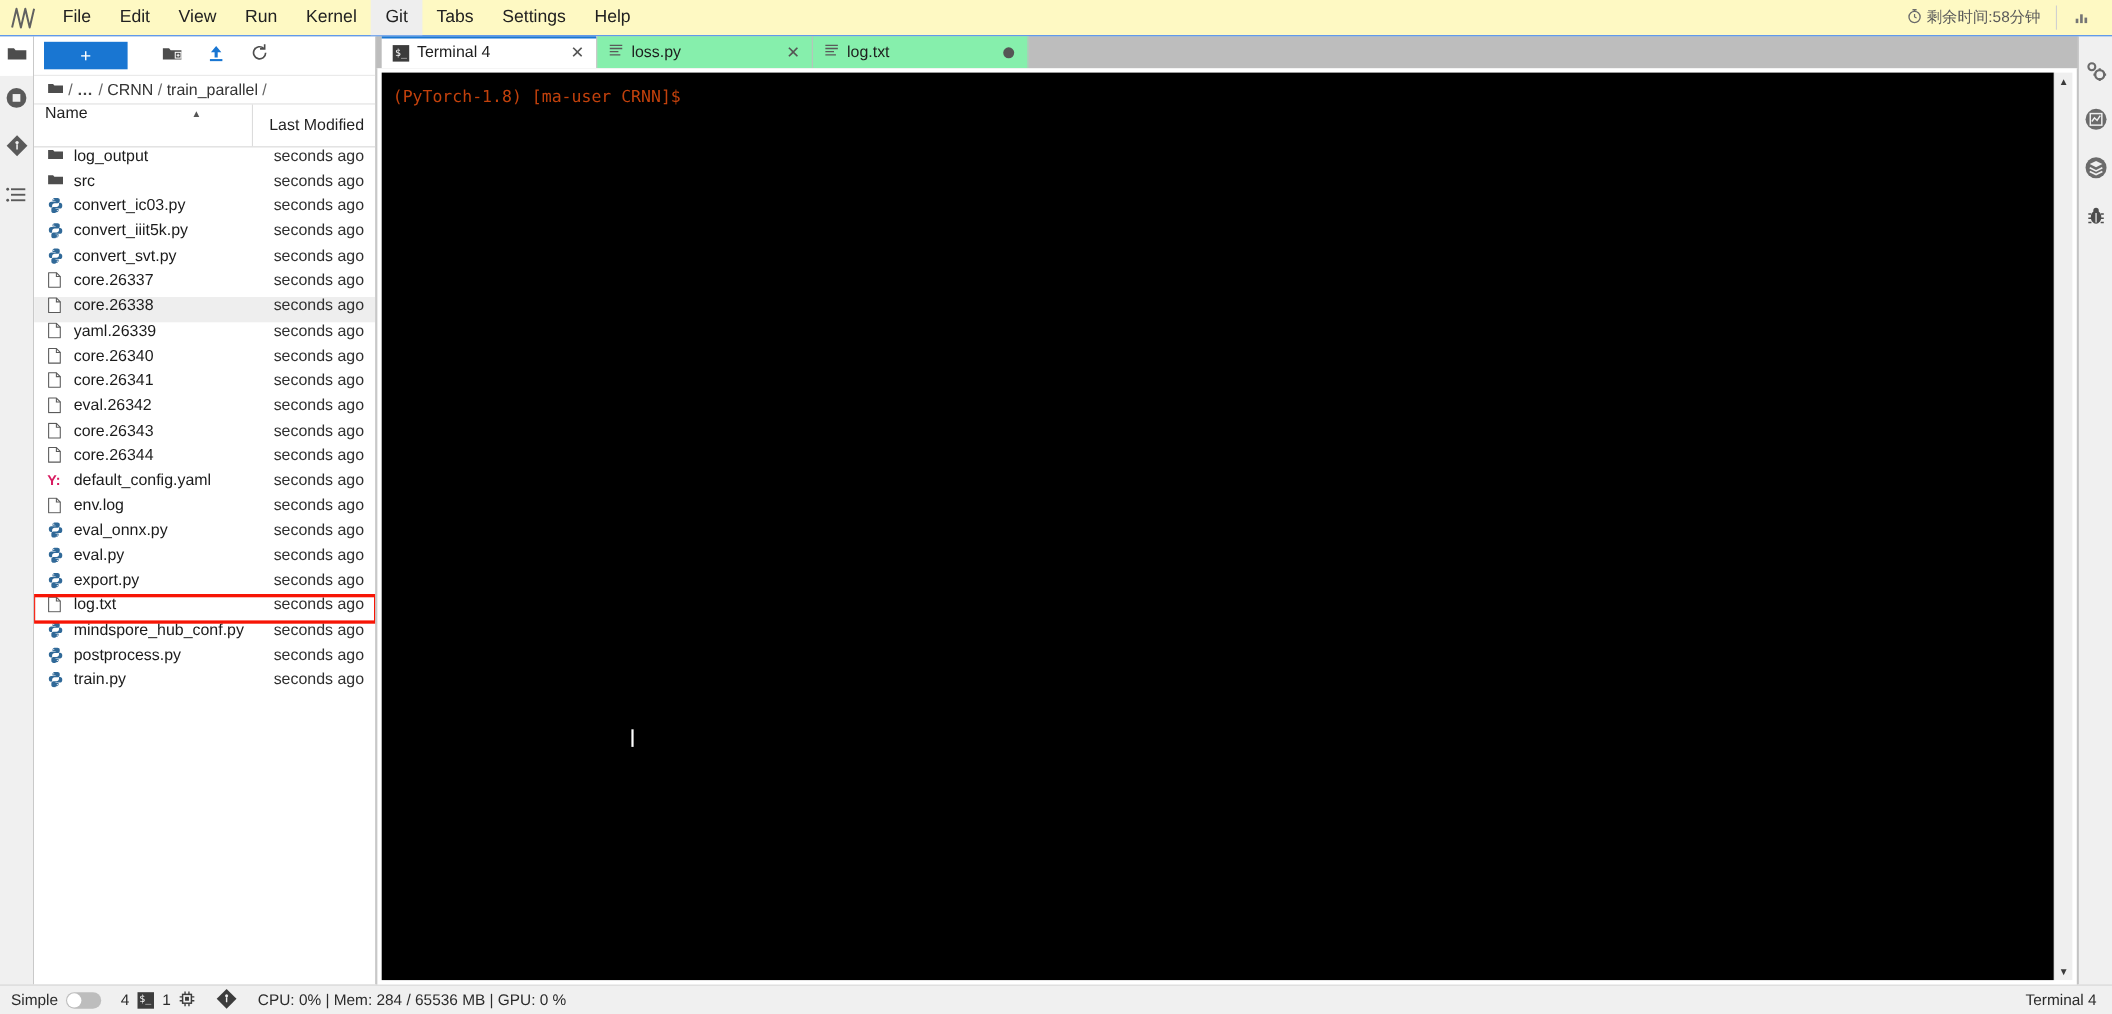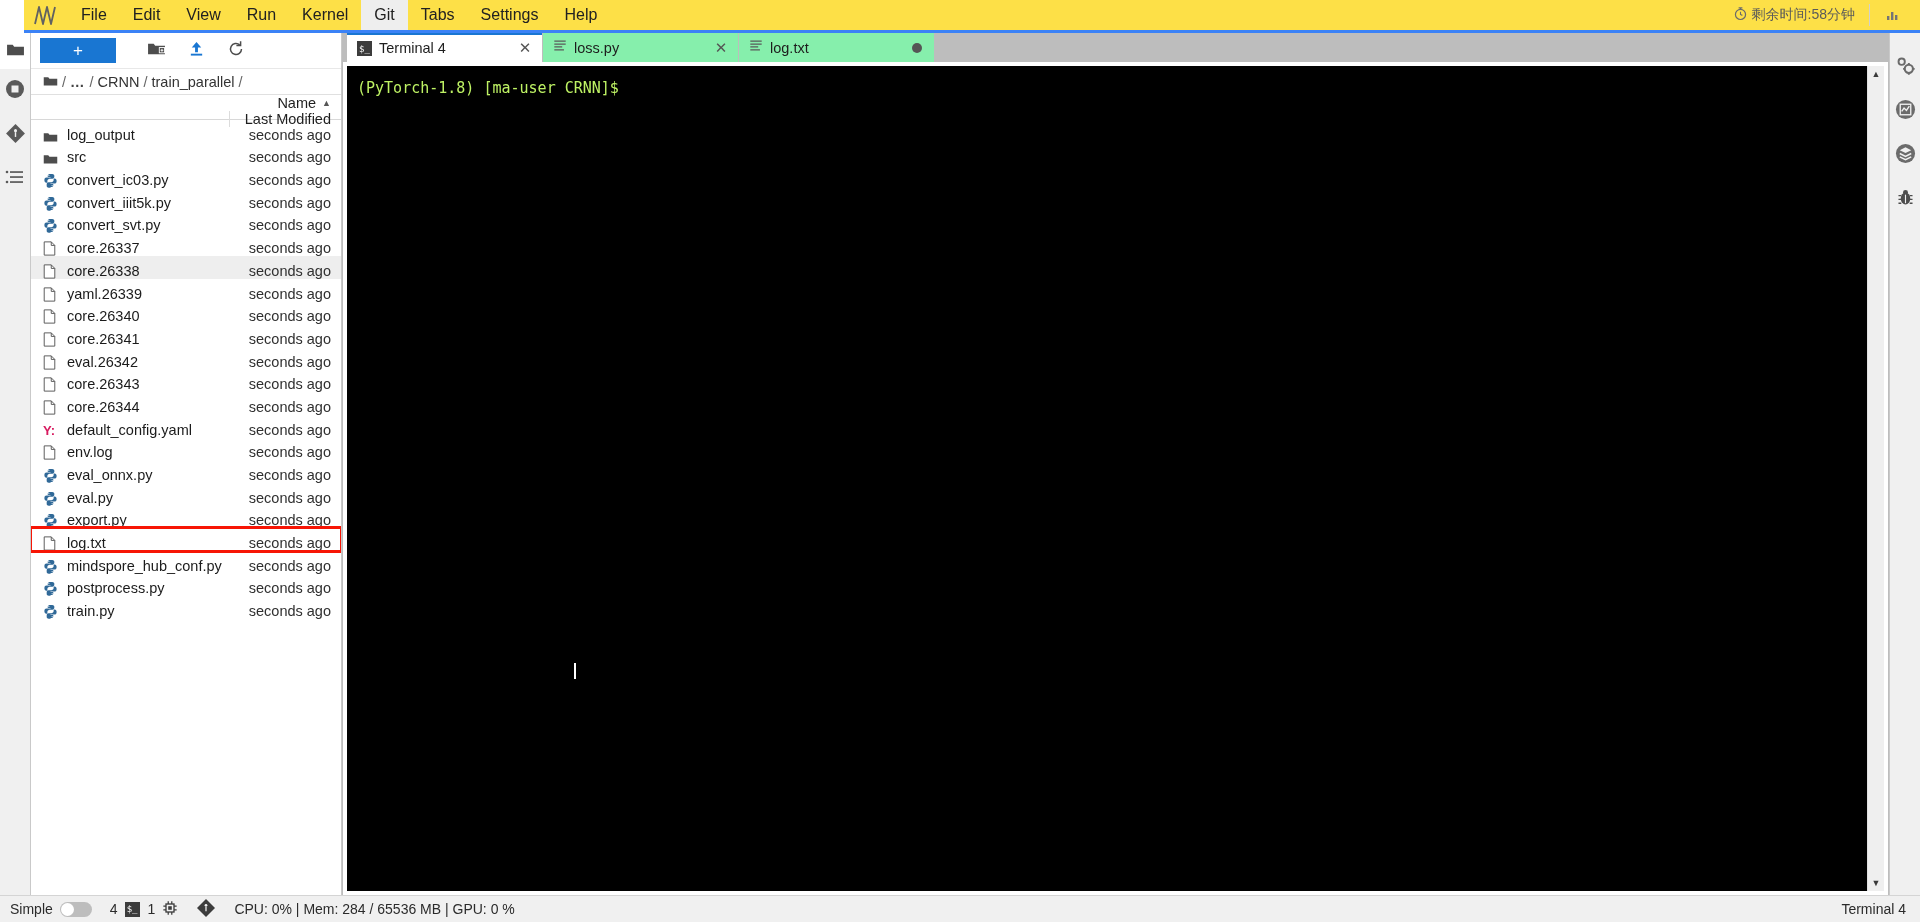--- a/index.html
+++ b/index.html
@@ -8,25 +8,24 @@
     overflow: hidden;
     font-family: "Liberation Sans", sans-serif;
     background: #fff;
     color: #1a1a1a;
   }
   #app { width: 1920px; height: 922px; display: flex; flex-direction: column; position: relative; }
 
   
   .menubar {
     height: 33px; flex: 0 0 33px;
-    background: #fde047;
+    background: #fef9c3;
     display: flex; align-items: center;
-    border-bottom: 3px solid #3b82f6;
+    border-bottom: 1px solid #3b82f6;
     position: relative;
-    margin-left: 24px;
   }
   .logo { width: 44px; display: flex; align-items: center; justify-content: center; }
   .menu-items { display: flex; align-items: center; height: 100%; }
   .menu-item {
     padding: 0 13px; height: 100%;
     display: flex; align-items: center;
     font-size: 16px; color: #212121; cursor: default;
     white-space: nowrap;
   }
   .menu-item.active { background: #eeeeee; }
@@ -101,36 +100,35 @@
     background: transparent;
   }
   .fb-filter input::placeholder { color: #9e9e9e; }
   .breadcrumb {
     height: 25px; display: flex; align-items: center; gap: 4px;
     padding: 0 10px 0 12px; font-size: 14.5px; color: #333;
   }
   .bc-sep { color: #666; }
   .bc-ellipsis { letter-spacing: 1px; color: #444; font-weight: bold; }
   .fb-header {
-    height: 26px; display: flex; align-items: flex-end;
+    height: 40px; display: flex; align-items: flex-start;
     border-top: 1px solid #e0e0e0; border-bottom: 1px solid #d8d8d8;
     font-size: 14.5px; color: #1f1f1f;
     padding-left: 10px;
-    flex-direction: column;
   }
   .fb-h-name { flex: 1; display: flex; align-items: center; gap: 6px; }
   .sort-caret { font-size: 9px; color: #555; margin-left: auto; margin-right: 10px; }
   .fb-h-mod {
     width: 112px; text-align: right; padding-right: 10px;
     border-left: 1px solid #dcdcdc; height: 100%;
     display: flex; align-items: center; justify-content: flex-end; margin-left: 36px;
   }
   .fb-list { flex: 1 1 auto; overflow: hidden; }
   .fb-row {
-    height: 22.7px; display: flex; align-items: flex-end;
+    height: 22.7px; display: flex; align-items: flex-start;
     font-size: 14.5px; color: #1b1b1b;
     padding-left: 12px; cursor: default; position: relative;
   }
   .fb-row.selected { background: #eeeeee; }
   .fb-row.marked { outline: 3px solid #f71505; outline-offset: -1px; z-index: 2; }
   .fb-icon { width: 24px; display: flex; align-items: center; flex: 0 0 24px; }
   .fb-name { flex: 1; overflow: hidden; white-space: nowrap; }
   .fb-mod { width: 112px; text-align: right; padding-right: 10px; color: #303030; }
 
   
@@ -161,21 +159,21 @@
   .tab-dirty { width: 10px; height: 10px; border-radius: 50%; background: #555; margin: 0 4px; }
 
   .termwrap {
     flex: 1 1 auto; display: flex; min-height: 0;
     background: #fff; padding: 0 0 0 0;
     border-left: 1px solid #bdbdbd; border-right: 1px solid #bdbdbd;
     position: relative;
   }
   .terminal {
     flex: 1 1 auto; background: #000;
-    color: #bef264;
+    color: #c2410c;
     font-family: "DejaVu Sans Mono", "Liberation Mono", monospace;
     font-size: 15px; line-height: 1.35;
     padding: 12px 0 0 10px;
     position: relative; overflow: hidden;
     margin: 4px 0 4px 4px;
   }
   .term-line { white-space: pre; }
   .term-cursor {
     position: absolute; left: 227px; top: 597px;
     width: 2px; height: 16px; background: #ffffff;

